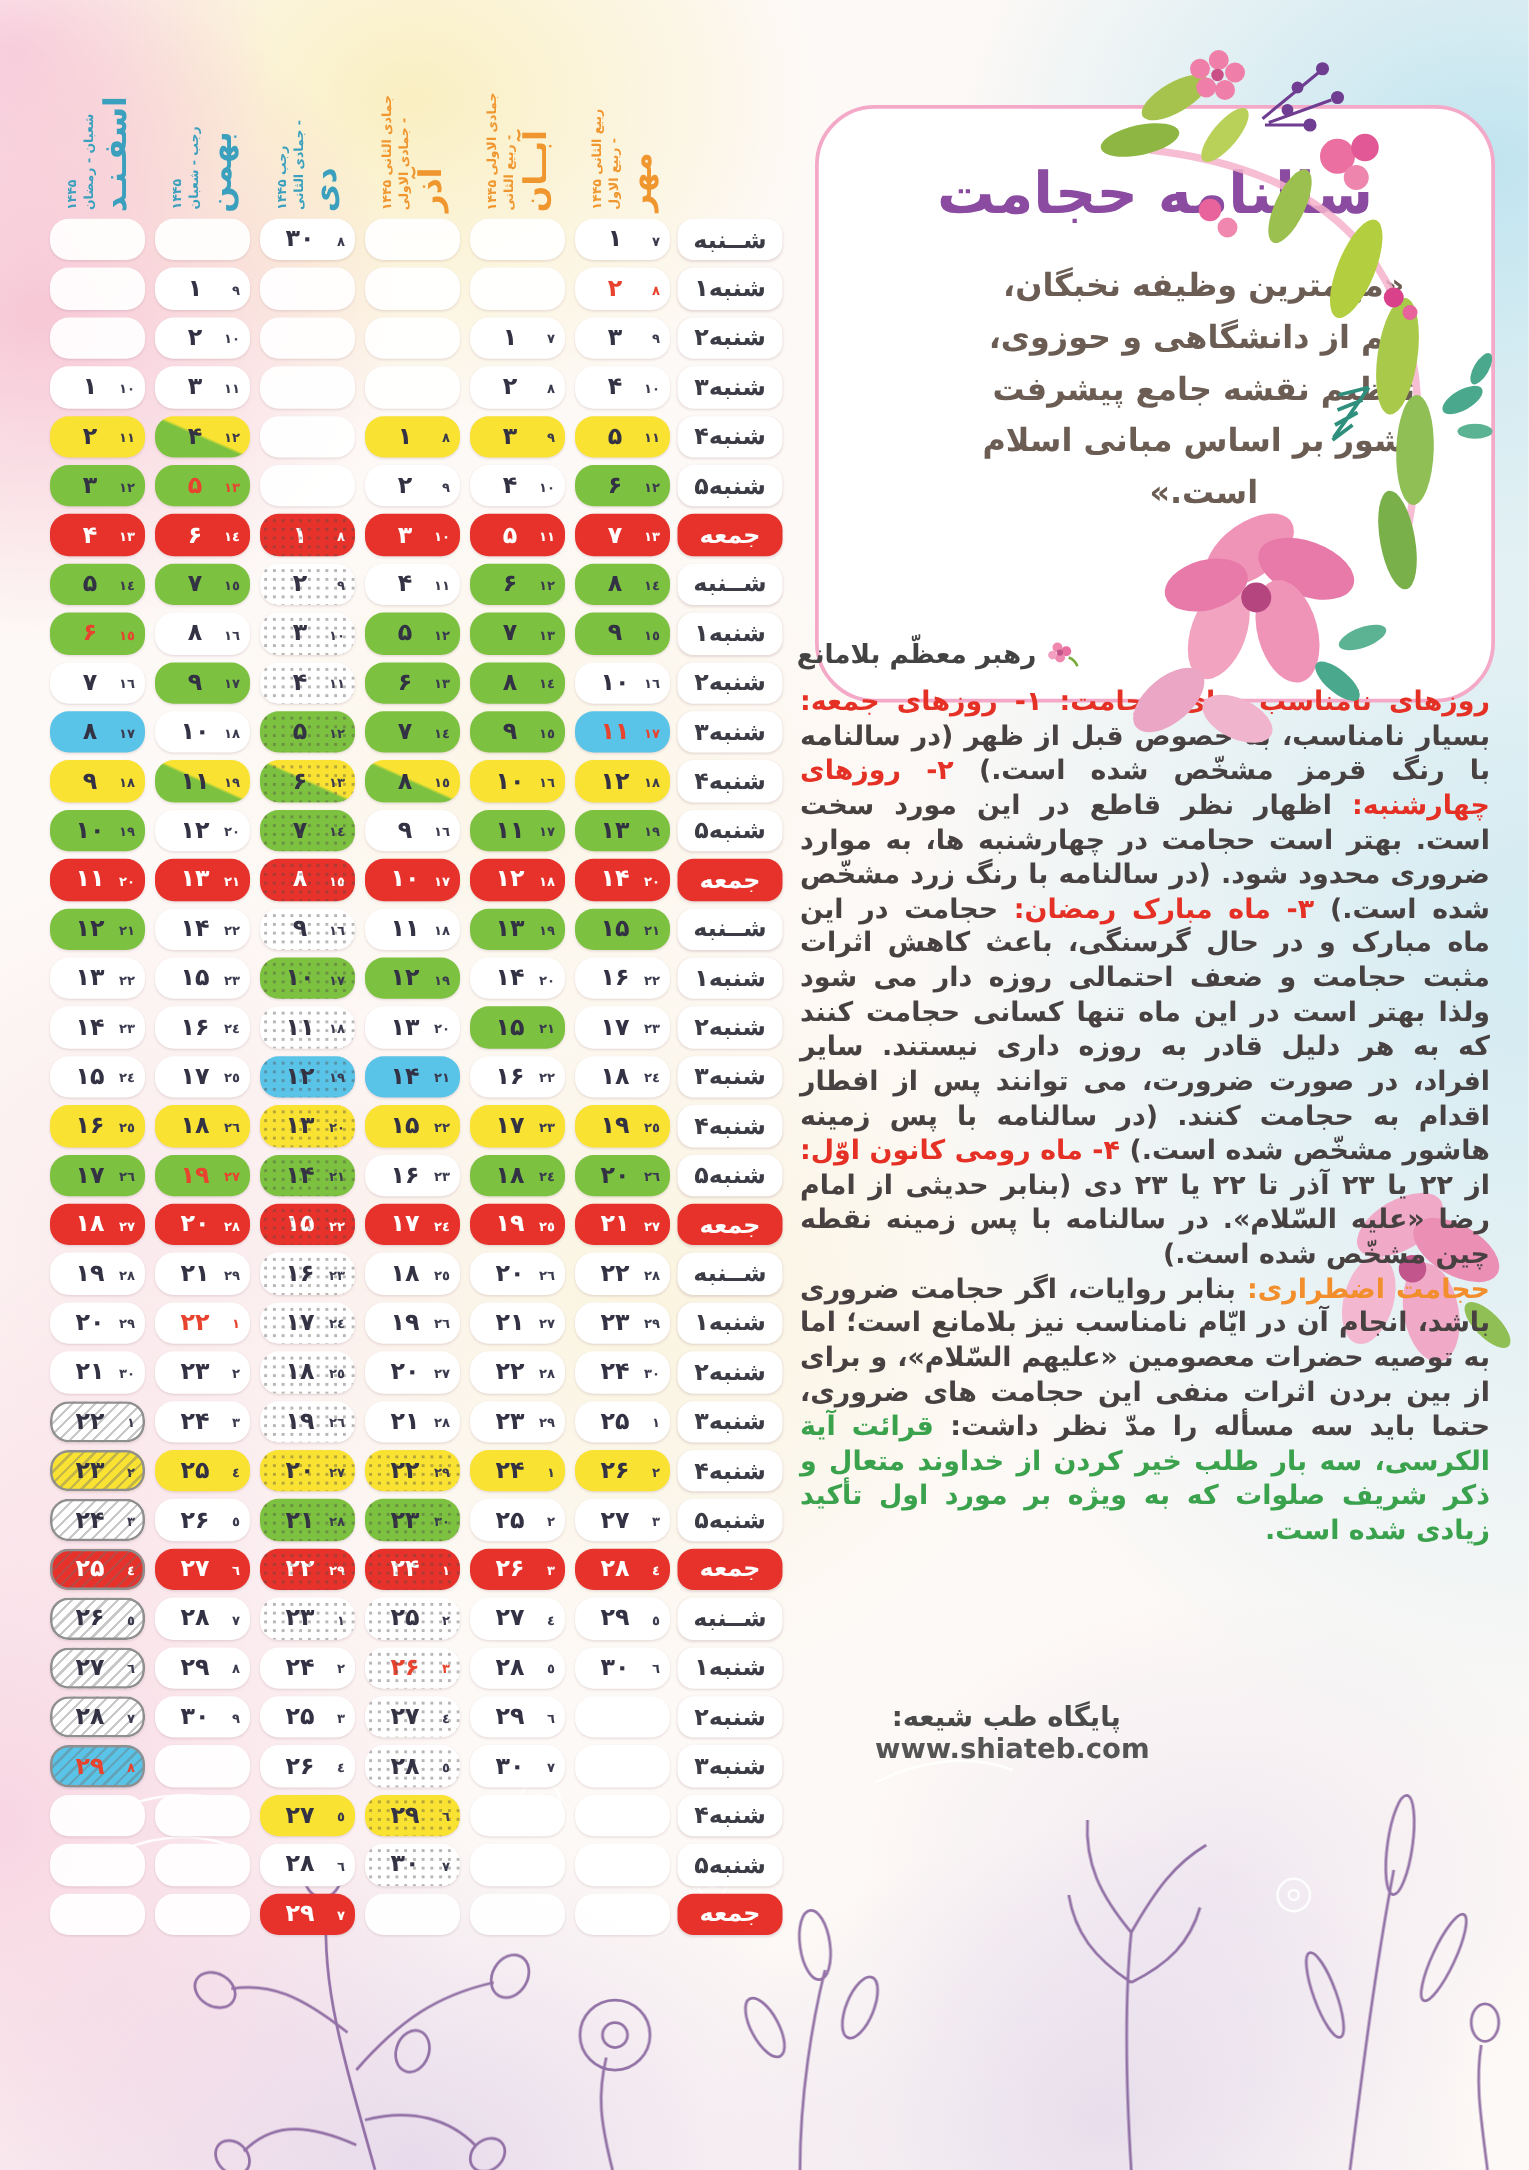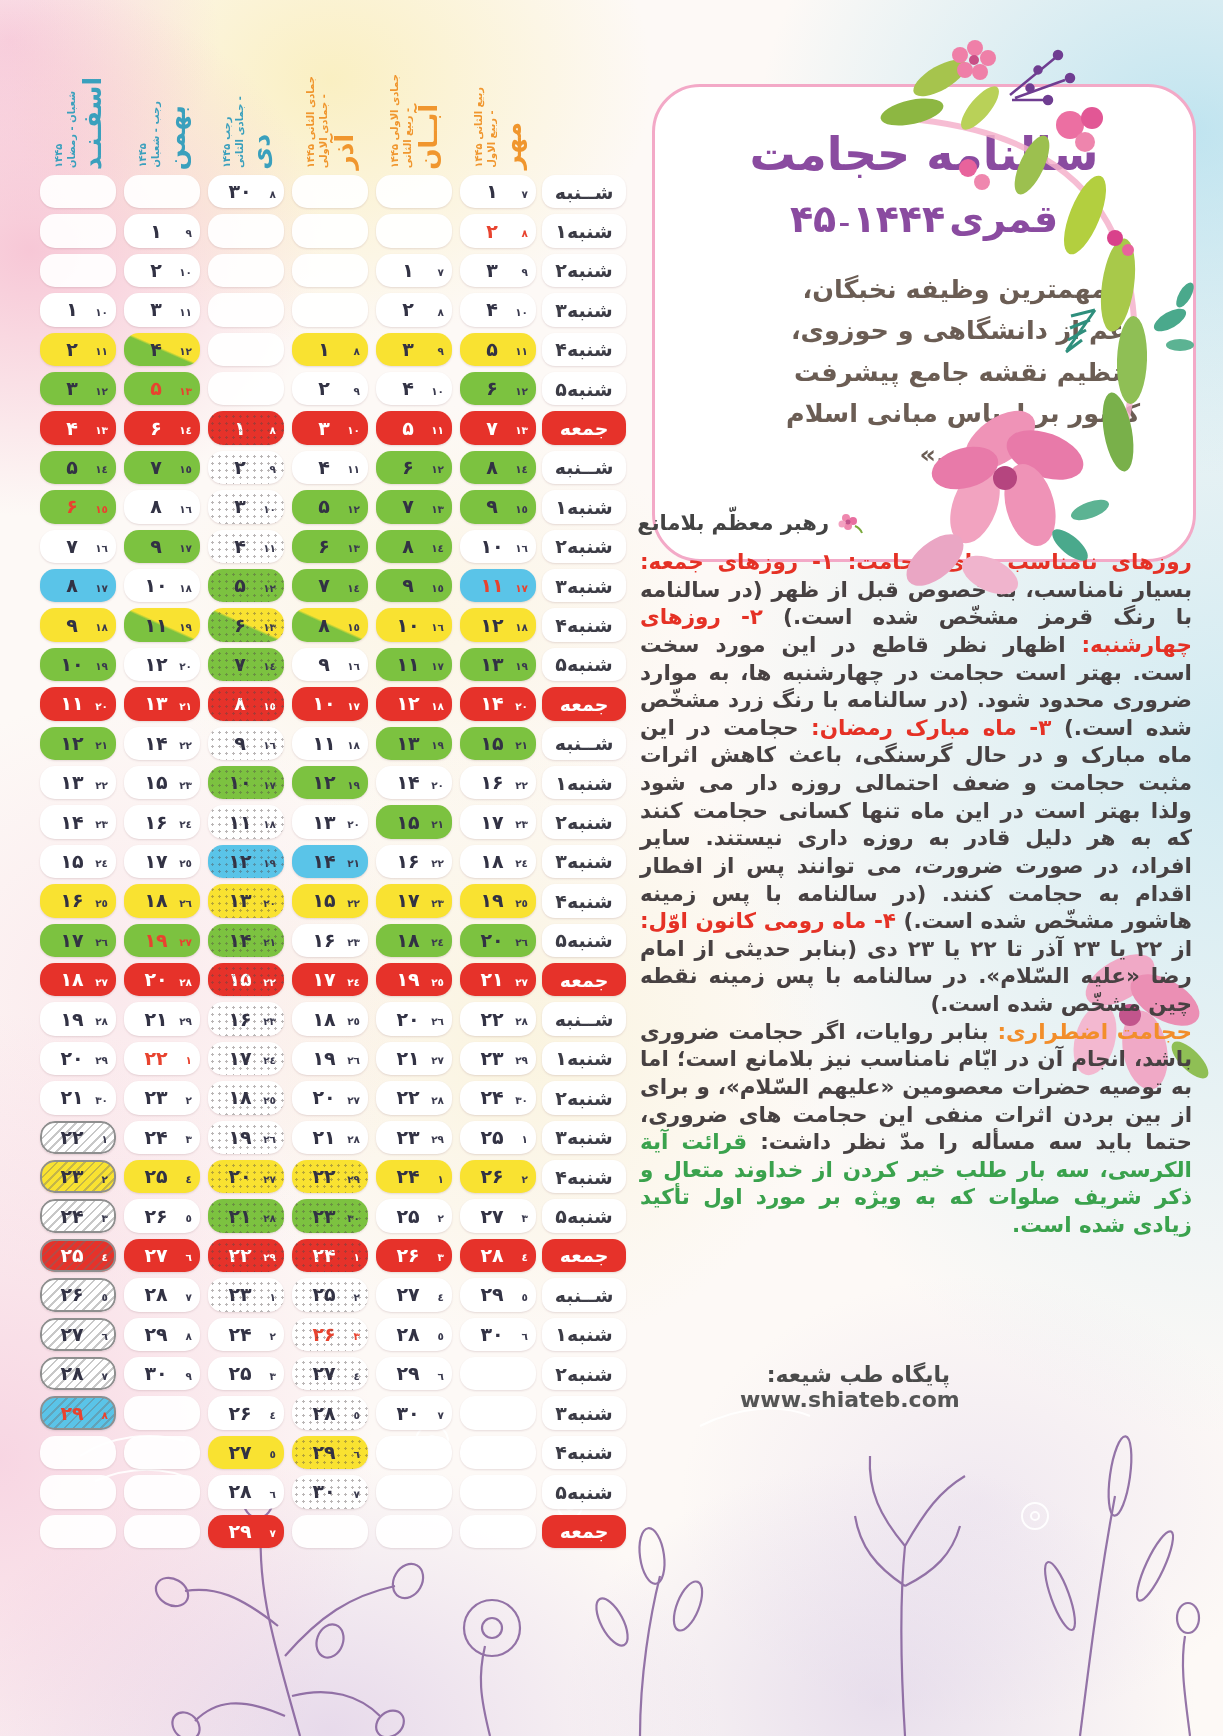--- a/index.html
+++ b/index.html
@@ -81,21 +81,21 @@
 
   
   #notes{position:absolute;left:640px;top:548px;width:552px;z-index:3;
     direction:rtl;text-align:justify;font-size:21.5px;font-weight:bold;color:#474142;line-height:1.285;}
   #notes p{margin:0;}
   #notes .red{color:#e53125;}
   #notes .orange{color:#f28e2b;}
   #notes .green{color:#3aa24d;}
 
   
-  #footer{position:absolute;left:740px;top:1362px;width:210px;text-align:right;z-index:3;}
+  #footer{position:absolute;left:700px;top:1362px;width:210px;text-align:center;z-index:3;}
   #footer .lab{direction:rtl;font-size:22px;font-weight:bold;color:#4a4a4a;}
   #footer .url{font-size:22px;font-weight:bold;color:#555;}
 </style>
 </head>
 <body>
 
 <div class="wash"></div>
 
 <svg class="deco" style="left:0;top:1396px;z-index:1;" width="1223" height="340" viewBox="0 0 1223 340" fill="none">
   <g stroke="#7b5494" stroke-width="2.2" opacity="0.8">
@@ -1014,26 +1014,20 @@
     <div class="cell wdp" style="grid-area: 30 / 7;">۱شنبه</div>
     <div class="cell wdp" style="grid-area: 31 / 7;">۲شنبه</div>
     <div class="cell wdp" style="grid-area: 32 / 7;">۳شنبه</div>
     <div class="cell wdp" style="grid-area: 33 / 7;">۴شنبه</div>
     <div class="cell wdp" style="grid-area: 34 / 7;">۵شنبه</div>
     <div class="cell wdp fri" style="grid-area: 35 / 7;">جمعه</div>
   </div>
 
 <div id="titlebox">
   <div class="ttl">سالنامه حجامت</div>
-  <div class="year">
-    <span>۴۵</span>
-      <span class="dash">ـ</span>
-      <span>۱۴۴۴</span>
-      <span>قمری</span>
-  </div>
   <div class="quote">«مهمترین وظیفه نخبگان، اعم از دانشگاهی و حوزوی، تنظیم نقشه جامع پیشرفت کشور بر اساس مبانی اسلام است.»</div>
   <div class="cap">
     <svg width="26" height="22" viewBox="0 0 26 22">
         <circle cx="9" cy="6" r="4" fill="#ef87ae"></circle>
         <circle cx="16" cy="9" r="4" fill="#e86fa0"></circle>
         <circle cx="11" cy="14" r="4" fill="#ef87ae"></circle>
         <circle cx="5" cy="12" r="3.5" fill="#f3a0c0"></circle>
         <circle cx="11" cy="10" r="2.5" fill="#c2558c"></circle>
         <path d="M18,14 Q23,16 25,21" stroke="#7aa93c" stroke-width="2" fill="none"></path>
       </svg>

